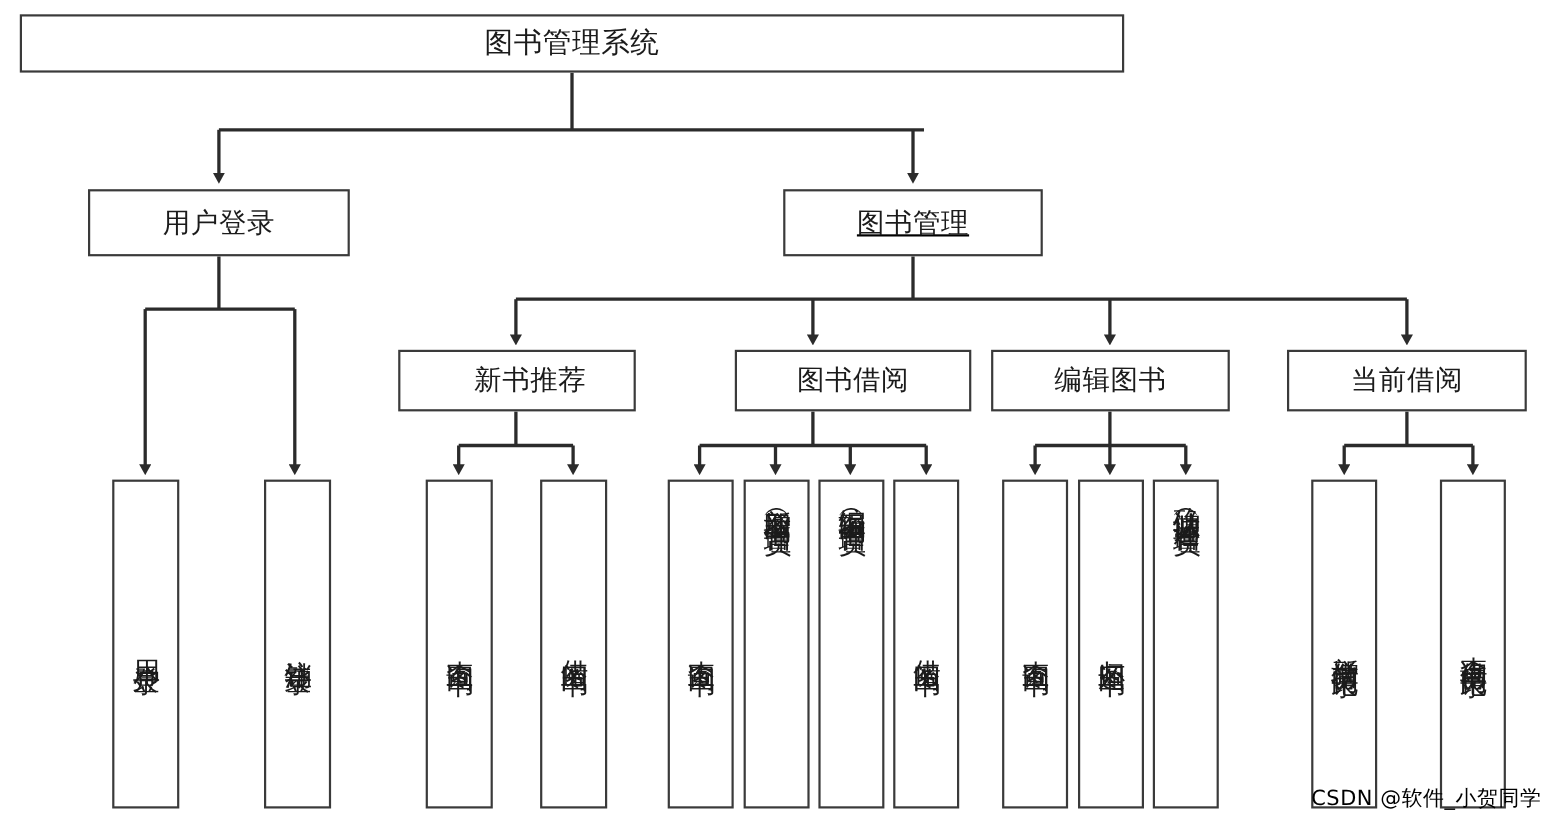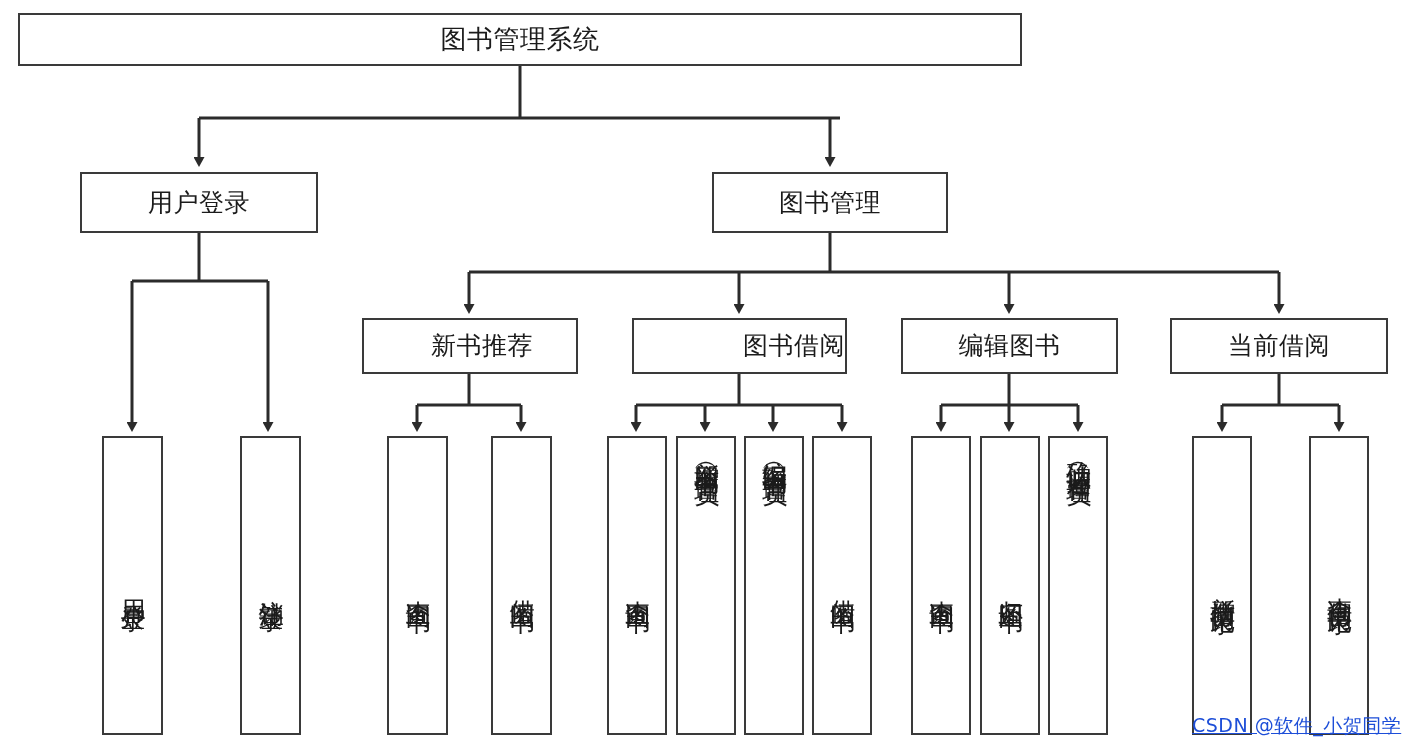--- a/index.html
+++ b/index.html
@@ -61,26 +61,25 @@
     letter-spacing: 3px;
     max-height: 100%;
   }
   
   .node.vert.toptext {
     align-items: flex-start;
     padding-top: 4px;
   }
   .watermark {
     position: absolute;
-    color: #1d4ed8;
+    color: #000000;
     font-size: 19px;
     letter-spacing: 0.5px;
     white-space: nowrap;
     user-select: none;
-    text-decoration: underline;
   }
 </style>
 </head>
 <body>
 
 <div id="diagram-root">
 
   <svg class="connectors" viewBox="0 0 1405 747" xmlns="http://www.w3.org/2000/svg">
     <defs>
       <marker id="arrow" markerWidth="10" markerHeight="11" refX="1" refY="5.5" orient="auto" markerUnits="userSpaceOnUse">
@@ -131,28 +130,28 @@
     </g>
   </svg>
 
   <div class="node horiz root" style="left:18px; top:13px; width:1004px; height:53px;">
     <span class="node-label">图书管理系统</span>
   </div>
 
   <div class="node horiz" style="left:80px; top:172px; width:238px; height:61px;">
     <span class="node-label">用户登录</span>
   </div>
-  <div class="node horiz" style="left:712px; top:172px; width:236px; height:61px;">
+  <div class="node horiz" style="left:712px; top:172px; width:236px; height:61px;text-decoration:underline;">
     <span class="node-label">图书管理</span>
   </div>
 
   <div class="node horiz" style="left:362px; top:318px; width:216px; height:56px;padding-left:24px;">
     <span class="node-label">新书推荐</span>
   </div>
-  <div class="node horiz" style="left:632px; top:318px; width:215px; height:56px;justify-content:flex-end;">
+  <div class="node horiz" style="left:668px; top:318px; width:215px; height:56px;">
     <span class="node-label">图书借阅</span>
   </div>
   <div class="node horiz" style="left:901px; top:318px; width:217px; height:56px;">
     <span class="node-label">编辑图书</span>
   </div>
   <div class="node horiz" style="left:1170px; top:318px; width:218px; height:56px;">
     <span class="node-label">当前借阅</span>
   </div>
 
   <div class="node vert" style="left:102px; top:436px; width:61px; height:299px;">

